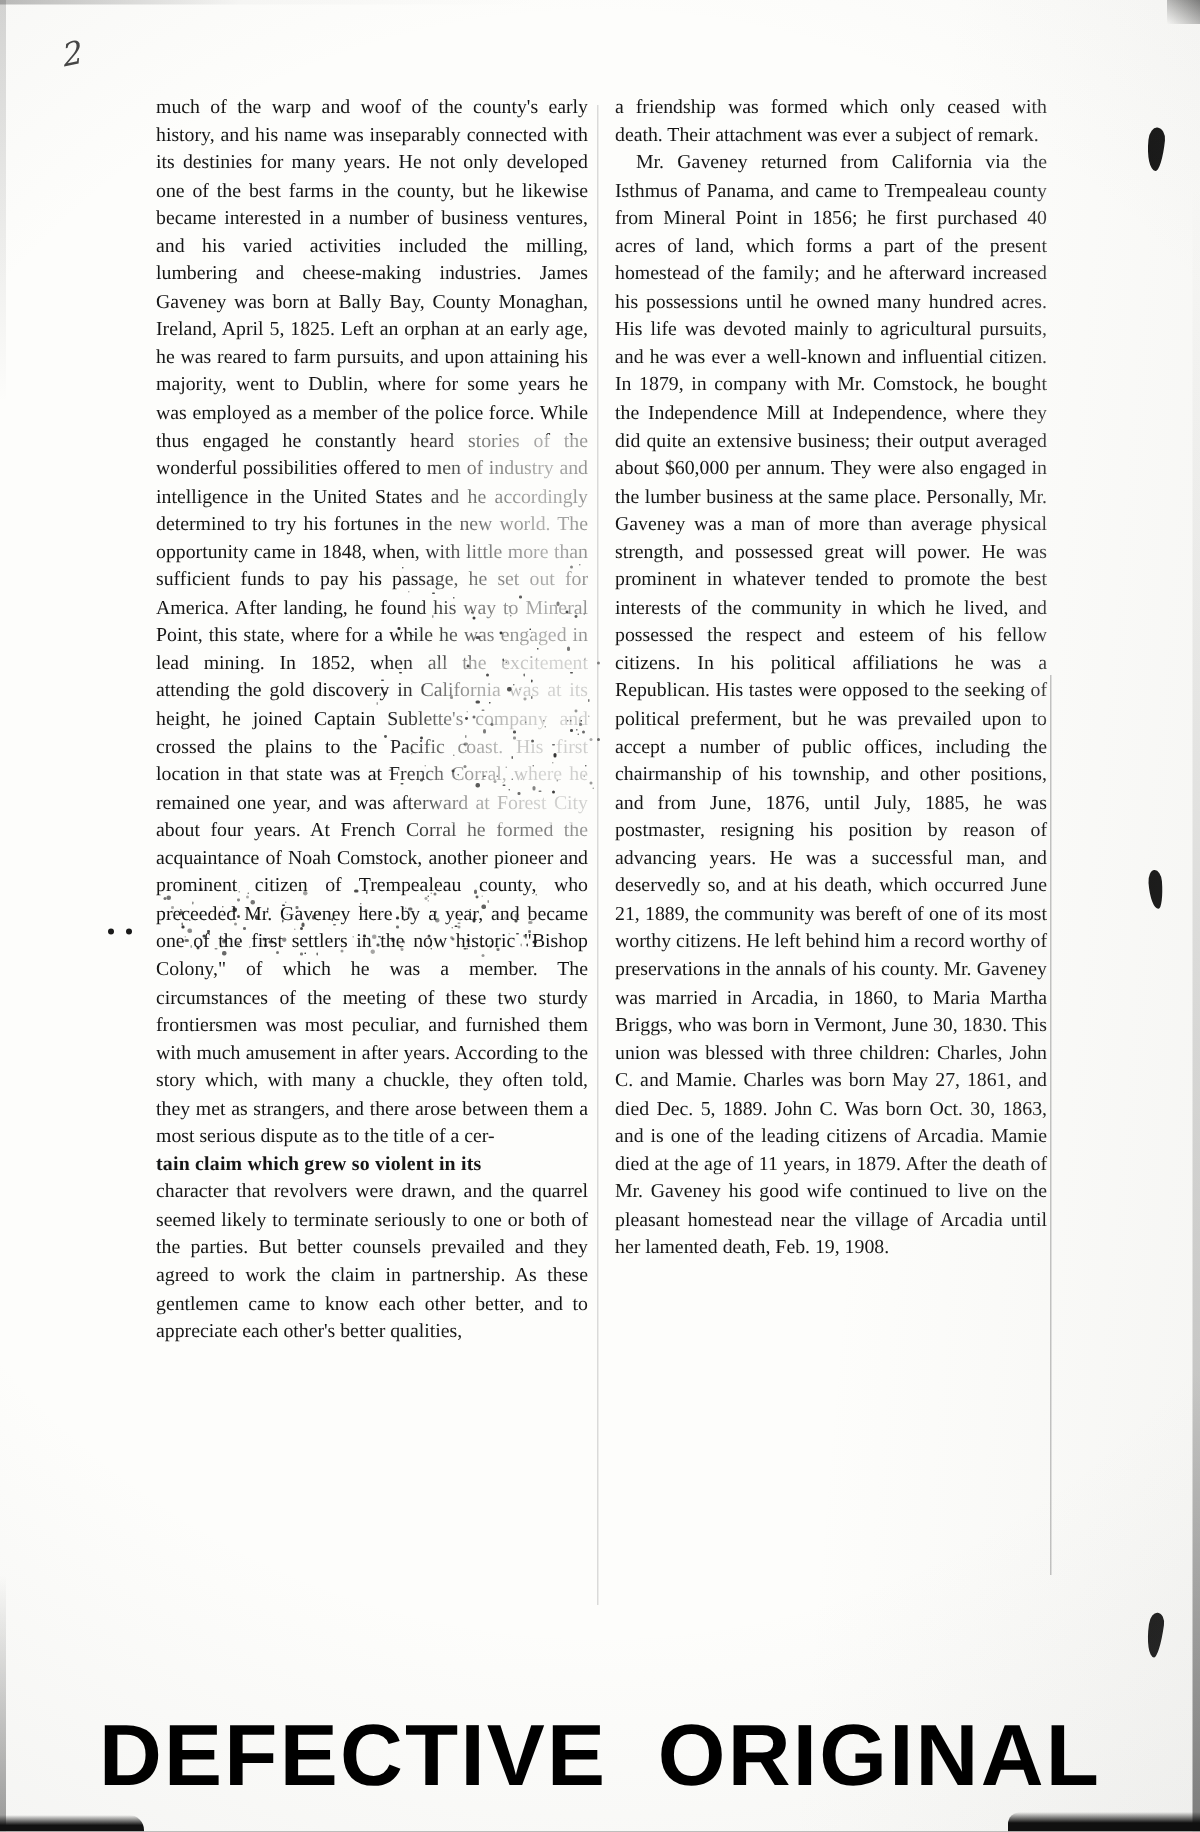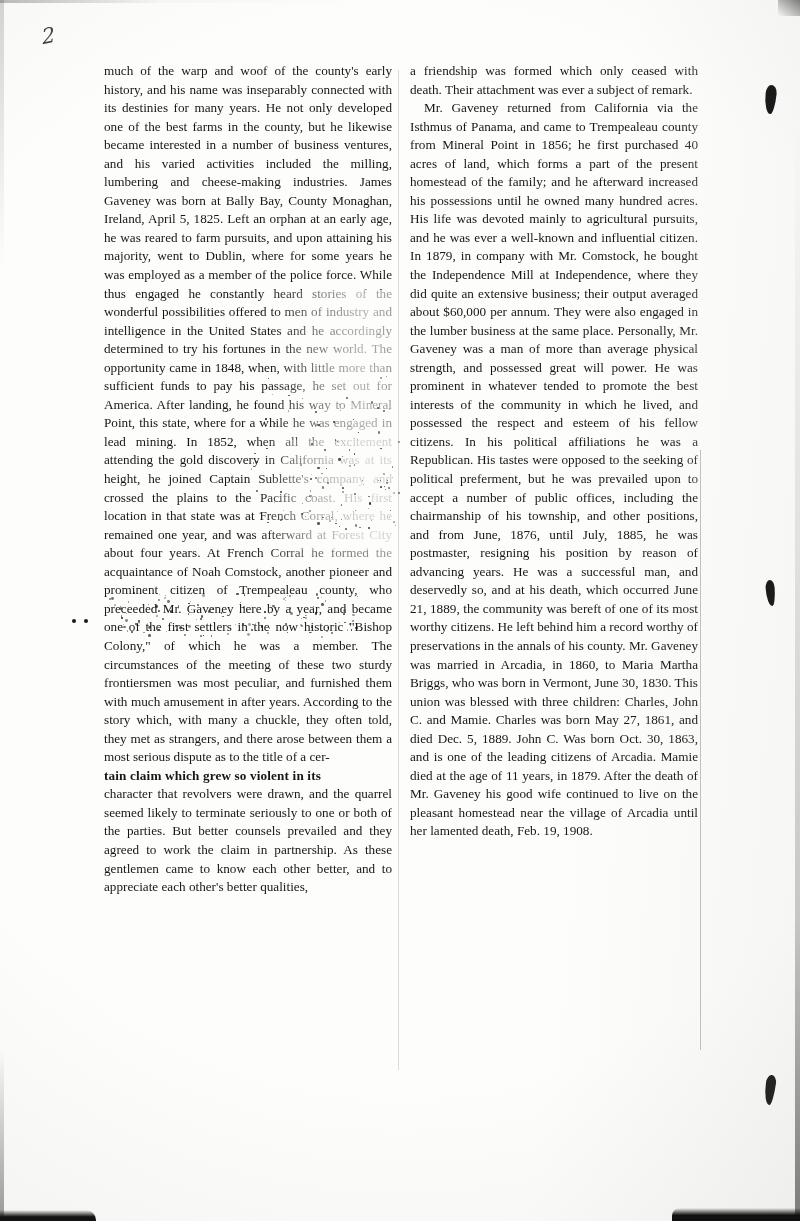--- a/index.html
+++ b/index.html
@@ -476,20 +476,21 @@
   <span class="margin-dot" id="dot-a"></span>
   <span class="margin-dot" id="dot-b"></span>
 
   <span class="ink-blob" id="blob-top-right"></span>
   <span class="ink-blob" id="blob-mid-right"></span>
   <span class="ink-blob" id="blob-bottom-right"></span>
 
   <span class="hairline" id="hairline-left-col"></span>
   <span class="hairline" id="hairline-right-col"></span>
 
+  <div id="defective-stamp">DEFECTIVE ORIGINAL</div>
 
   <div id="paper-grain"></div>
   <div id="edge-top"></div>
   <div id="edge-left"></div>
   <div id="edge-right"></div>
   <div class="corner-smudge" id="smudge-bl"></div>
   <div class="corner-smudge" id="smudge-br"></div>
   <div class="corner-smudge" id="smudge-tr"></div>
 
 </div>

